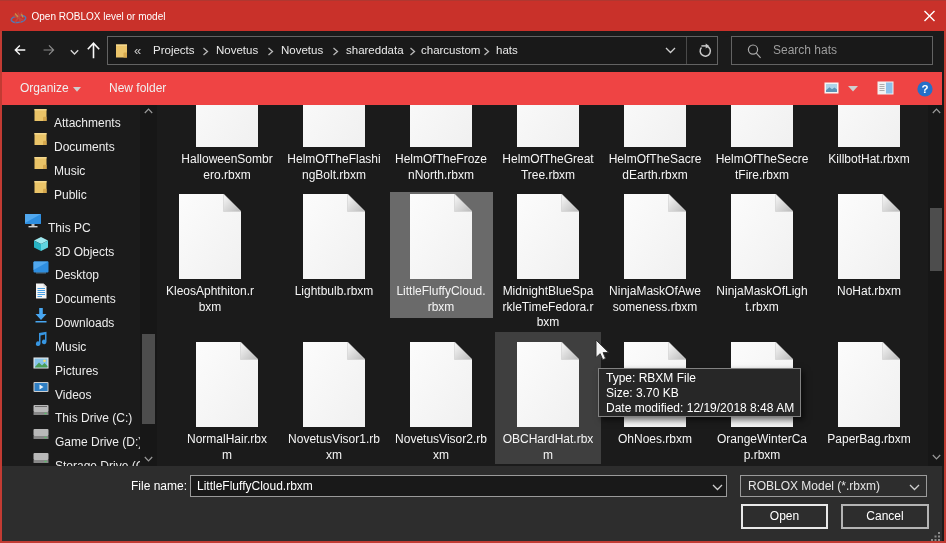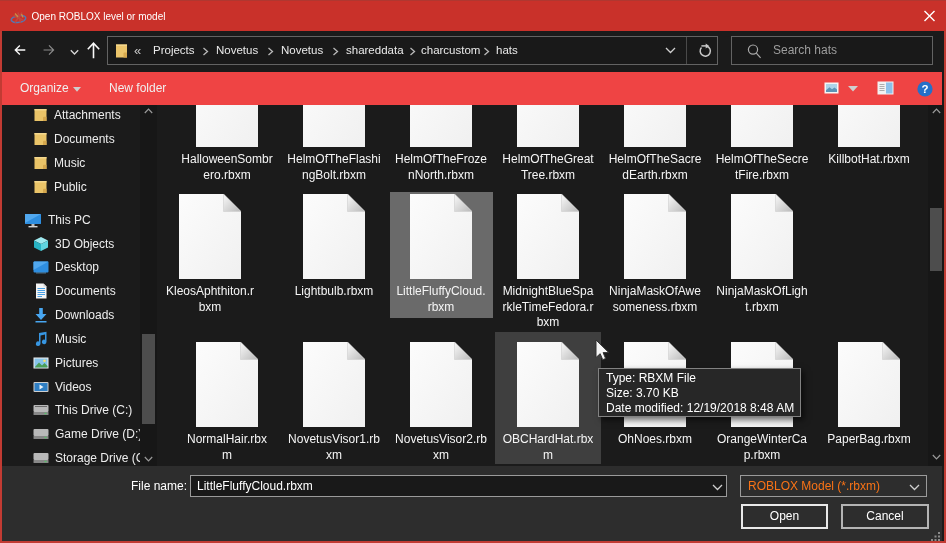--- a/index.html
+++ b/index.html
@@ -17,21 +17,21 @@
 .navicon { position:absolute; }
 #crumbbox { position:absolute; left:107px; top:5px; width:611px; height:29px; background:#191919; border:1px solid #636363; }
 #crumb { position:absolute; left:4px; top:0; height:27px; display:flex; align-items:center; color:#eaeaea; font-size:12px; }
 #searchbox { position:absolute; left:731px; top:5px; width:202px; height:29px; background:#191919; border:1px solid #636363; }
 
 #cmdbar { position:absolute; left:0; top:72px; width:942px; height:33px; background:#ef4444; color:#f0f0f0; font-size:12px; }
 
 #sidebar { position:absolute; left:0; top:105px; width:140px; height:361px; overflow:hidden; }
 .sbitem { position:absolute; left:0; width:160px; height:24px; color:#ededed; font-size:12px; }
 .sbitem svg { position:absolute; top:4px; }
-.sbitem .txt { position:absolute; top:0; line-height:24px; white-space:nowrap; }
+.sbitem .txt { position:absolute; top:8px; line-height:24px; white-space:nowrap; }
 
 .sbar { position:absolute; background:#171717; }
 .sthumb { position:absolute; background:#4d4d4d; }
 
 #list { position:absolute; left:157px; top:105px; width:771px; height:361px; overflow:hidden; }
 .cell { position:absolute; width:106px; text-align:center; }
 .cell .label { margin-top:5px; font-size:12px; line-height:15.5px; color:#f5f5f5; white-space:nowrap; }
 .hl { position:absolute; }
 
 #tooltip { position:absolute; left:598px; top:368px; width:203px; height:49px; background:#272727;
@@ -501,20 +501,37 @@
 <linearGradient id="fd13" x1="0" y1="0" x2="1" y2="1">
 <stop offset="0" stop-color="#fafafa"></stop>
               <stop offset="1" stop-color="#b9b9b9"></stop>
 </linearGradient>
 </defs>
 <path d="M0 0 H44.5 L62 17.5 V85 H0 Z" fill="url(#pg13)"></path>
 <path d="M44.5 0 L44.5 17.5 L62 17.5 Z" stroke="#cfcfcf" stroke-width="0.6" fill="url(#fd13)"></path>
 </svg>
         <div class="label">NinjaMaskOfLigh<br>t.rbxm</div>
       </div>
+  <div class="cell" style="left:659px;top:89px">
+        <svg width="62" height="85" viewBox="0 0 62 85" style="display:block;margin:0 auto">
+<defs>
+<linearGradient id="pg14" x1="0" y1="0" x2="1" y2="1">
+<stop offset="0" stop-color="#fcfcfc"></stop>
+              <stop offset="1" stop-color="#f0f0f0"></stop>
+</linearGradient>
+<linearGradient id="fd14" x1="0" y1="0" x2="1" y2="1">
+<stop offset="0" stop-color="#fafafa"></stop>
+              <stop offset="1" stop-color="#b9b9b9"></stop>
+</linearGradient>
+</defs>
+<path d="M0 0 H44.5 L62 17.5 V85 H0 Z" fill="url(#pg14)"></path>
+<path d="M44.5 0 L44.5 17.5 L62 17.5 Z" stroke="#cfcfcf" stroke-width="0.6" fill="url(#fd14)"></path>
+</svg>
+        <div class="label">NoHat.rbxm</div>
+      </div>
   <div class="cell" style="left:17px;top:237px">
         <svg width="62" height="85" viewBox="0 0 62 85" style="display:block;margin:0 auto">
 <defs>
 <linearGradient id="pg15" x1="0" y1="0" x2="1" y2="1">
 <stop offset="0" stop-color="#fcfcfc"></stop>
               <stop offset="1" stop-color="#f0f0f0"></stop>
 </linearGradient>
 <linearGradient id="fd15" x1="0" y1="0" x2="1" y2="1">
 <stop offset="0" stop-color="#fafafa"></stop>
               <stop offset="1" stop-color="#b9b9b9"></stop>
@@ -646,21 +663,21 @@
 
 <div id="bottom">
   <div class="abs" style="left:131px;top:9px;line-height:22px">File name:</div>
   <div id="fnamebox">
     <div class="abs" style="left:6px;top:0;line-height:20px;color:#fff">LittleFluffyCloud.rbxm</div>
     <svg class="abs" style="left:521px;top:8px" width="11" height="7" viewBox="0 0 11 7">
       <path d="M1 1 L5.5 5.5 L10 1" stroke="#cfcfcf" stroke-width="1.3" fill="none"></path>
     </svg>
   </div>
   <div id="ftypebox">
-    <div class="abs" style="left:7px;top:0;line-height:20px;color:#f97316">ROBLOX Model (*.rbxm)</div>
+    <div class="abs" style="left:7px;top:0;line-height:20px;color:#e5e5e5">ROBLOX Model (*.rbxm)</div>
     <svg class="abs" style="left:168px;top:8px" width="11" height="7" viewBox="0 0 11 7">
       <path d="M1 1 L5.5 5.5 L10 1" stroke="#cfcfcf" stroke-width="1.3" fill="none"></path>
     </svg>
   </div>
   <div class="btn" id="openbtn">Open</div>
   <div class="btn" id="cancelbtn">Cancel</div>
   <svg class="abs" style="left:931px;top:66px" width="10" height="9" viewBox="0 0 10 9">
     <g fill="#8a8a8a">
           <rect x="7" y="0" width="2" height="2"></rect>
           <rect x="7" y="3.5" width="2" height="2"></rect>

